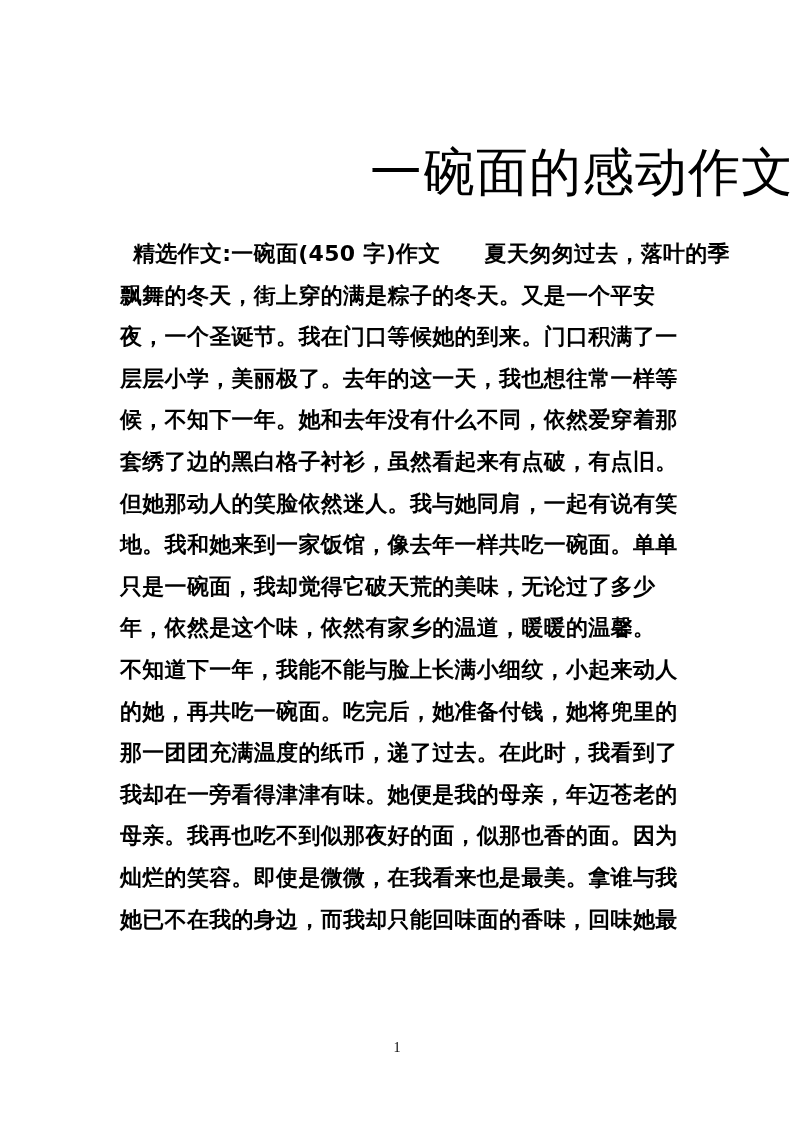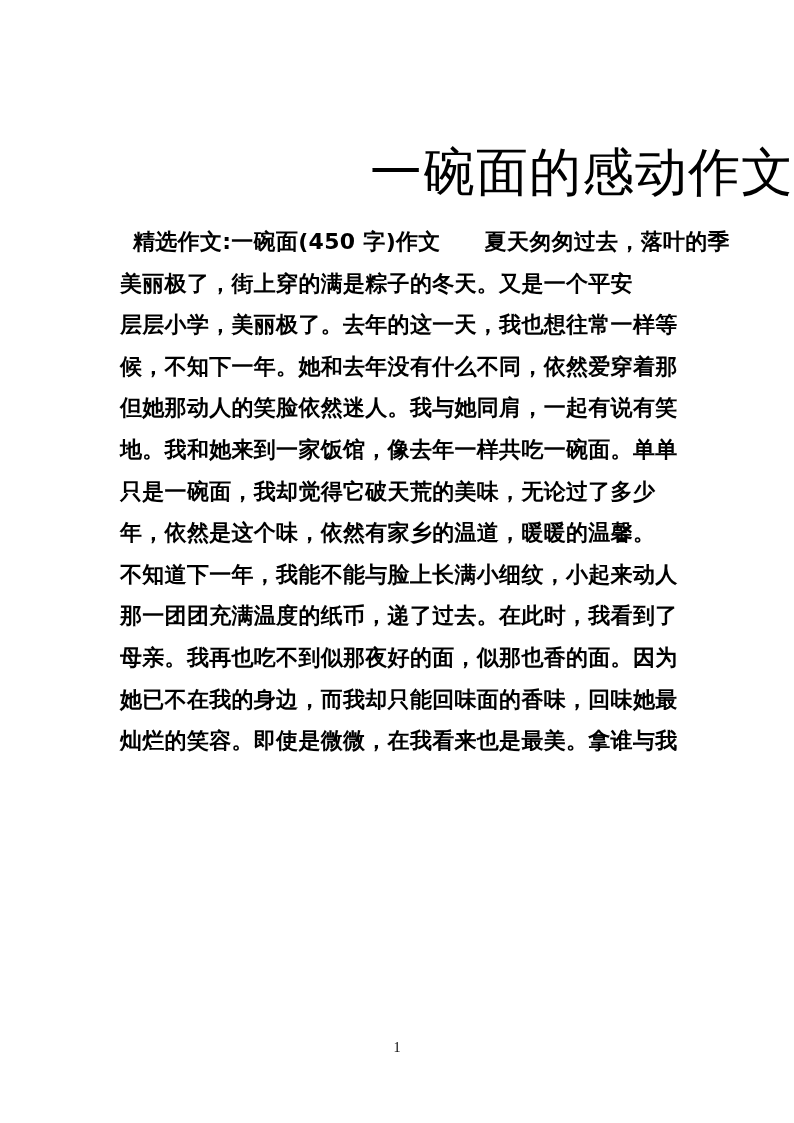--- a/index.html
+++ b/index.html
@@ -1,43 +1,47 @@
 <!DOCTYPE html>
 <html><head>
 <meta charset="utf-8">
 <style>
   html, body { margin:0; padding:0; background:#ffffff; }
   body { width:794px; height:1123px; position:relative; overflow:hidden;
          font-family: "DejaVu Serif", "Liberation Serif", serif; color:#000; }
   .title { position:absolute; top:140px; left:0; width:794px; text-align:right;
            font-size:52px; line-height:64px; letter-spacing:1px; font-weight:normal;
            font-family: "DejaVu Serif", "Liberation Serif", serif; }
-  .body { position:absolute; top:221px; left:120px; width:560px; }
+  .body { position:absolute; top:233px; left:120px; width:560px; }
   .line { height:41.6px; line-height:41.6px; font-size:22px; white-space:nowrap;
           font-weight:bold; letter-spacing:0.3px;
           font-family: "DejaVu Sans", "Liberation Sans", sans-serif; }
   .line.first { padding-left:13px; }
   .gap { display:inline-block; width:44px; }
   .page-num { position:absolute; top:1040px; left:0; width:794px; text-align:center;
               font-size:14px; font-family: "Liberation Serif", serif; }
 </style>
 </head>
 <body>
 
 <div class="title">一碗面的感动作文</div>
 
 <div class="body">
   <div class="line first"><span>精选作文:一碗面(450 字)作文</span><span class="gap"></span><span>夏天匆匆过去，落叶的季</span></div>
-  <div class="line">美丽极了，街上穿的满是粽子的冬天。又是一个平安</div>
+  <div class="line">飘舞的冬天，街上穿的满是粽子的冬天。又是一个平安</div>
+  <div class="line">夜，一个圣诞节。我在门口等候她的到来。门口积满了一</div>
   <div class="line">层层小学，美丽极了。去年的这一天，我也想往常一样等</div>
   <div class="line">候，不知下一年。她和去年没有什么不同，依然爱穿着那</div>
+  <div class="line">套绣了边的黑白格子衬衫，虽然看起来有点破，有点旧。</div>
   <div class="line">但她那动人的笑脸依然迷人。我与她同肩，一起有说有笑</div>
   <div class="line">地。我和她来到一家饭馆，像去年一样共吃一碗面。单单</div>
   <div class="line">只是一碗面，我却觉得它破天荒的美味，无论过了多少</div>
   <div class="line">年，依然是这个味，依然有家乡的温道，暖暖的温馨。</div>
   <div class="line">不知道下一年，我能不能与脸上长满小细纹，小起来动人</div>
+  <div class="line">的她，再共吃一碗面。吃完后，她准备付钱，她将兜里的</div>
   <div class="line">那一团团充满温度的纸币，递了过去。在此时，我看到了</div>
+  <div class="line">我却在一旁看得津津有味。她便是我的母亲，年迈苍老的</div>
   <div class="line">母亲。我再也吃不到似那夜好的面，似那也香的面。因为</div>
+  <div class="line">灿烂的笑容。即使是微微，在我看来也是最美。拿谁与我</div>
   <div class="line">她已不在我的身边，而我却只能回味面的香味，回味她最</div>
-  <div class="line">灿烂的笑容。即使是微微，在我看来也是最美。拿谁与我</div>
 </div>
 
 <div class="page-num">1</div>
 
 </body></html>

